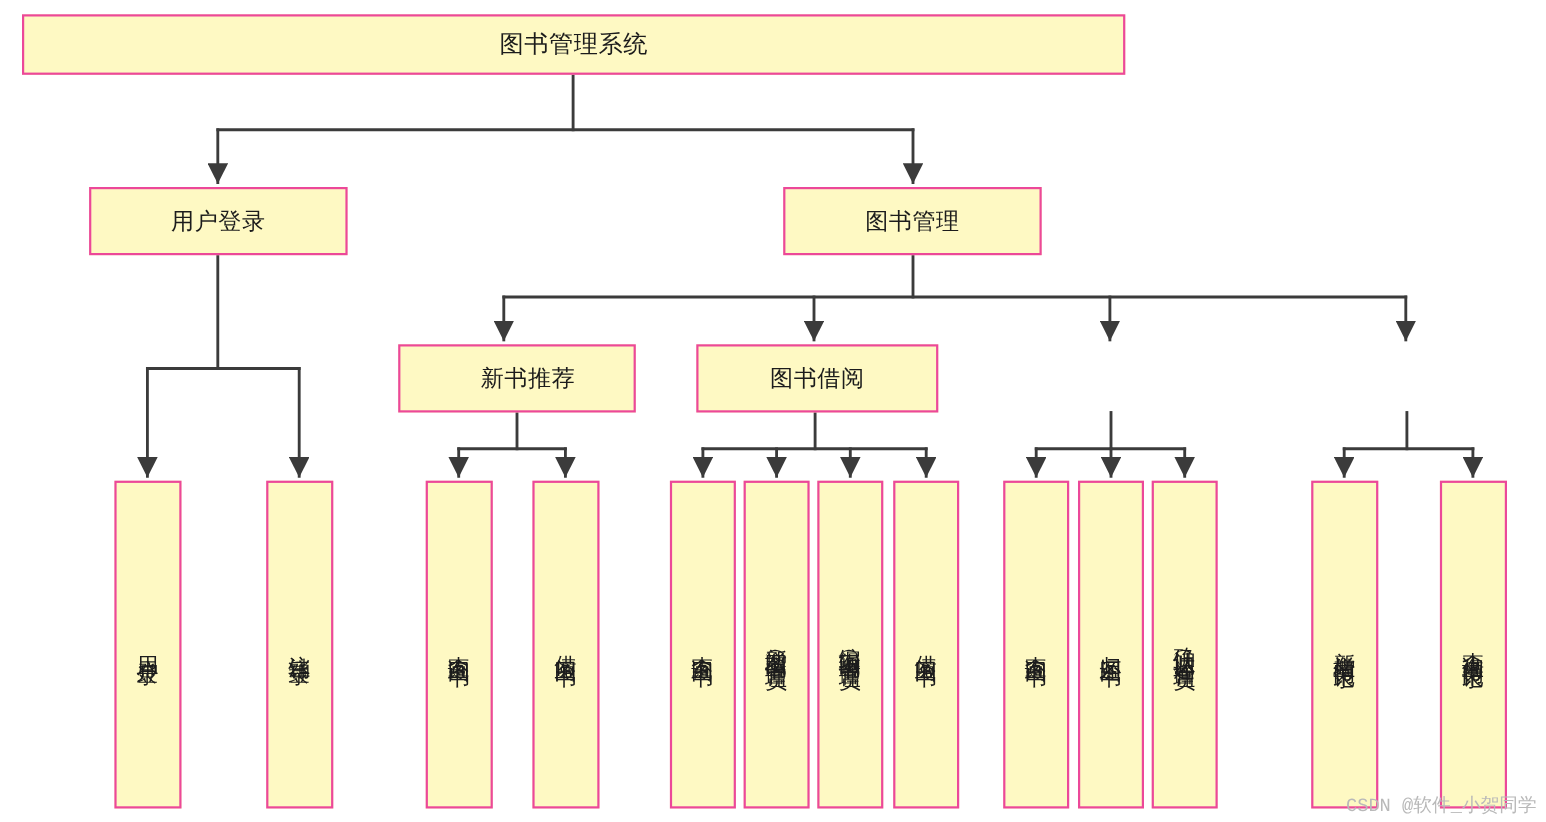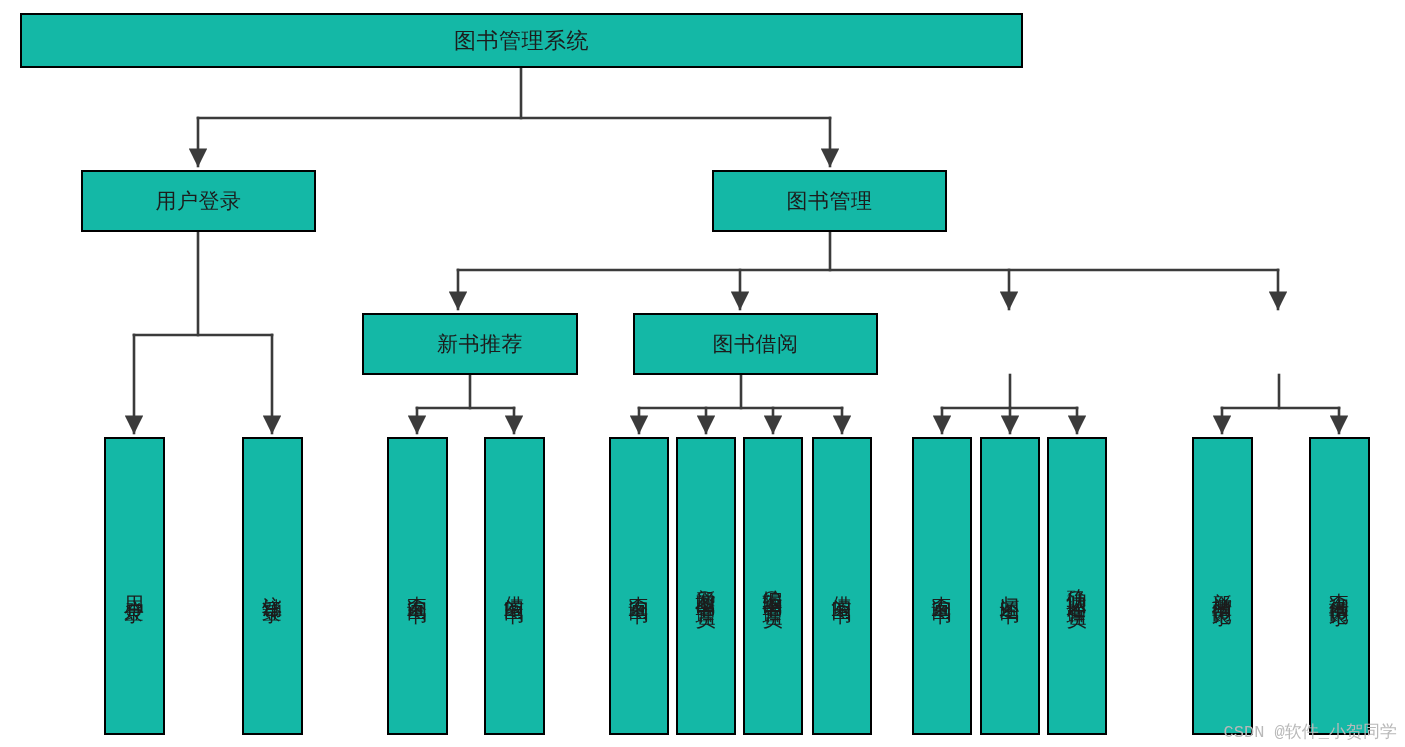--- a/index.html
+++ b/index.html
@@ -22,22 +22,22 @@
     position: absolute;
     left: 0;
     top: 0;
     width: 1405px;
     height: 747px;
     pointer-events: none;
   }
   .node {
     position: absolute;
     box-sizing: border-box;
-    background: #14b8a6;
-    border: 2px solid #000000;
+    background: #fef9c3;
+    border: 2px solid #ec4899;
     display: flex;
     align-items: center;
     justify-content: center;
     color: #1c1c1c;
   }
   .node .label {
     display: block;
     text-align: center;
     line-height: 1.05;
     letter-spacing: 0.5px;
@@ -138,21 +138,21 @@
   <div class="node horiz" style="left:81px; top:170px; width:235px; height:62px;">
     <span class="label">用户登录</span>
   </div>
   <div class="node horiz" style="left:712px; top:170px; width:235px; height:62px;">
     <span class="label">图书管理</span>
   </div>
 
   <div class="node horiz" style="left:362px; top:313px; width:216px; height:62px;padding-left:20px;">
     <span class="label">新书推荐</span>
   </div>
-  <div class="node horiz" style="left:633px; top:313px; width:245px; height:62px;">
+  <div class="node horiz" style="left:633px; top:313px; width:220px; height:62px;">
     <span class="label">图书借阅</span>
   </div>
 
   <div class="node vert" style="left:104px; top:437px; width:61px; height:298px;">
     <span class="label">用户登录</span>
   </div>
   <div class="node vert" style="left:242px; top:437px; width:61px; height:298px;">
     <span class="label">注销登录</span>
   </div>
 

